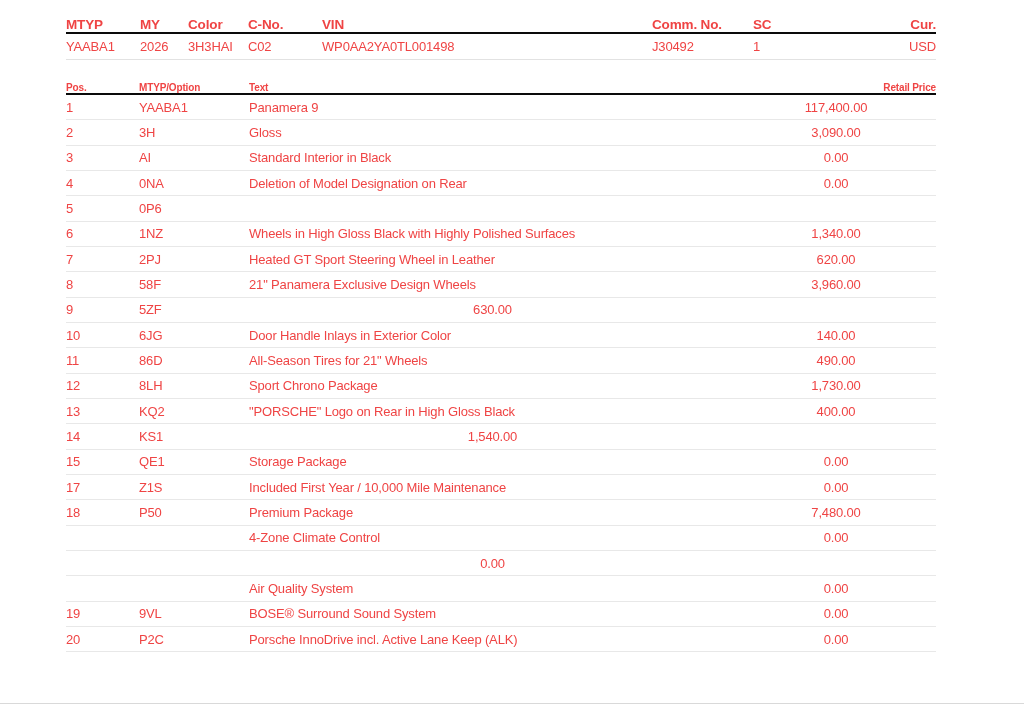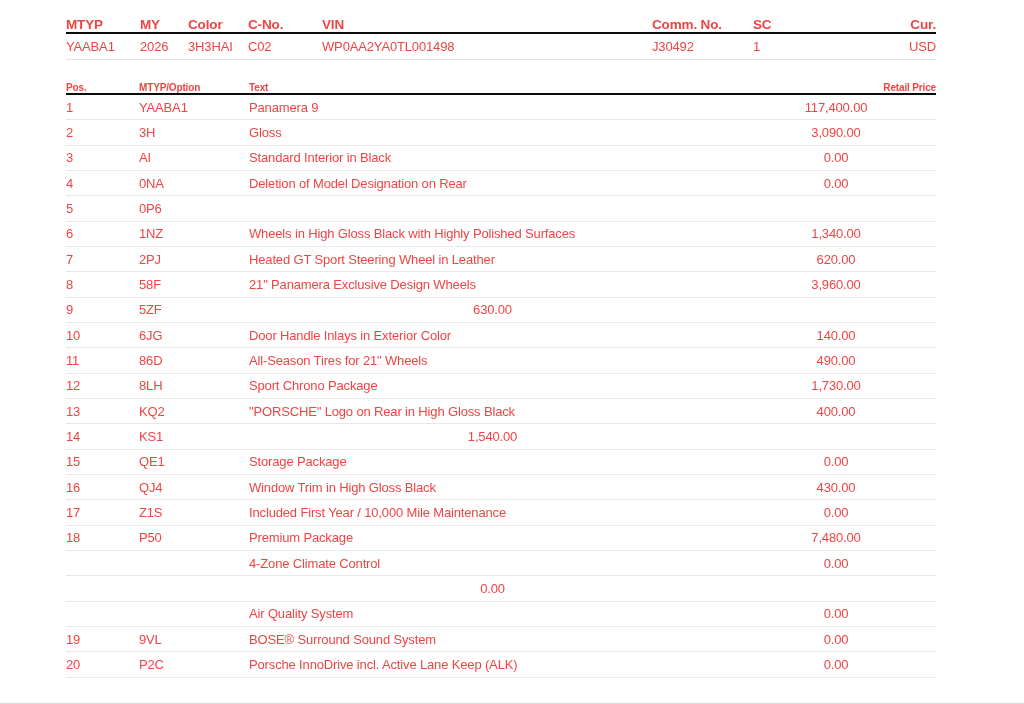--- a/index.html
+++ b/index.html
@@ -180,26 +180,20 @@
           <span class="c-code">KS1</span>
           <span class="c-price">1,540.00</span>
         </div>
         <div class="orow">
           <span class="c-pos">15</span>
           <span class="c-code">QE1</span>
           <span class="c-otext">Storage Package</span>
           <span class="c-price">0.00</span>
         </div>
         <div class="orow">
-          <span class="c-pos">16</span>
-          <span class="c-code">QJ4</span>
-          <span class="c-otext">Window Trim in High Gloss Black</span>
-          <span class="c-price">430.00</span>
-        </div>
-        <div class="orow">
           <span class="c-pos">17</span>
           <span class="c-code">Z1S</span>
           <span class="c-otext">Included First Year / 10,000 Mile Maintenance</span>
           <span class="c-price">0.00</span>
         </div>
         <div class="orow">
           <span class="c-pos">18</span>
           <span class="c-code">P50</span>
           <span class="c-otext">Premium Package</span>
           <span class="c-price">7,480.00</span>

